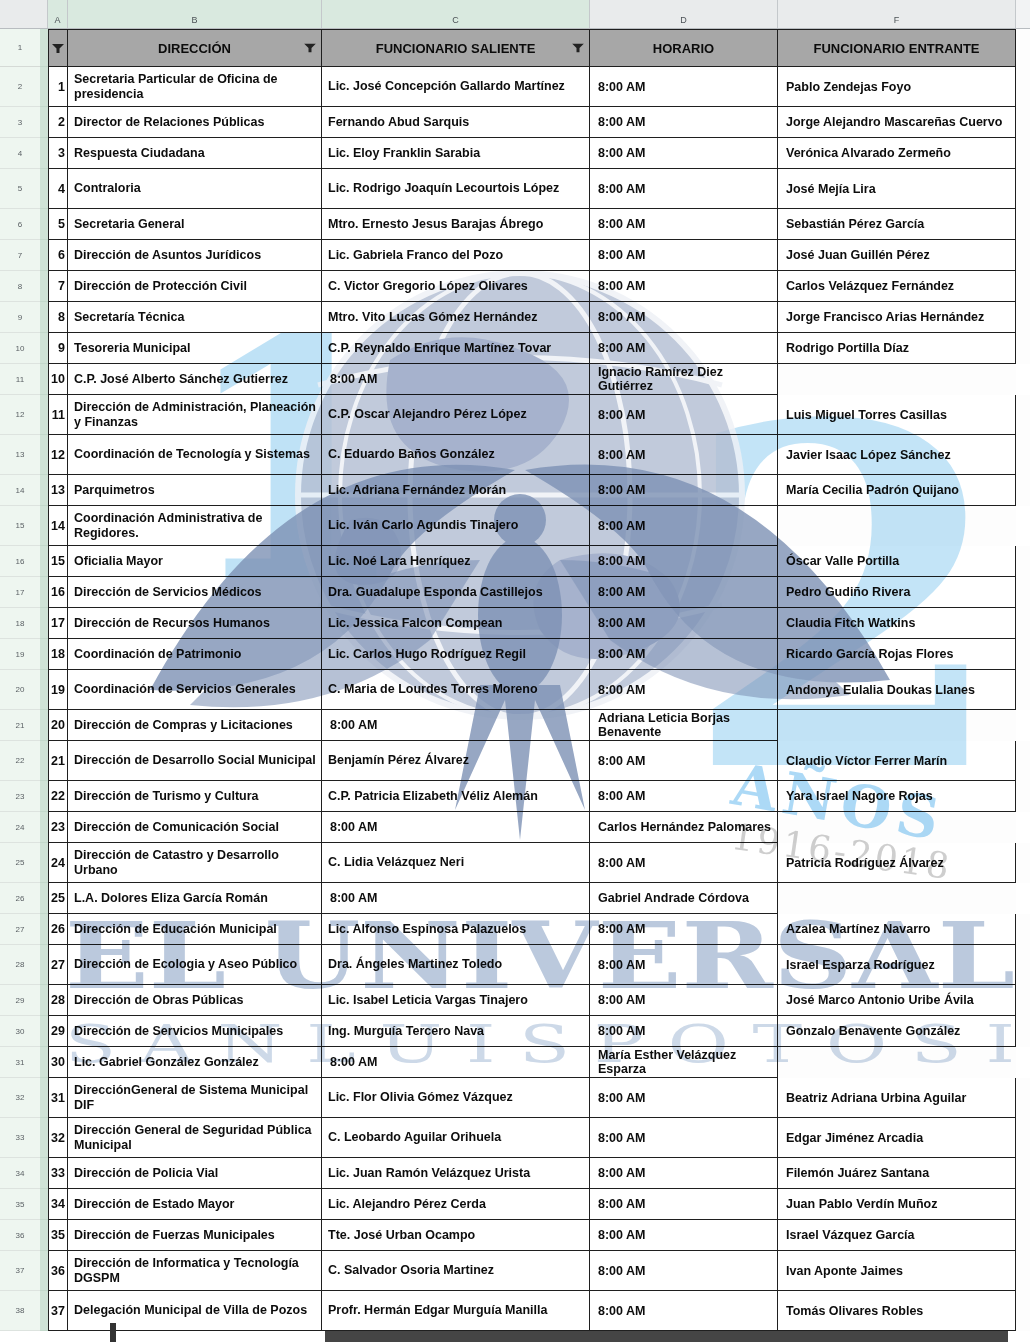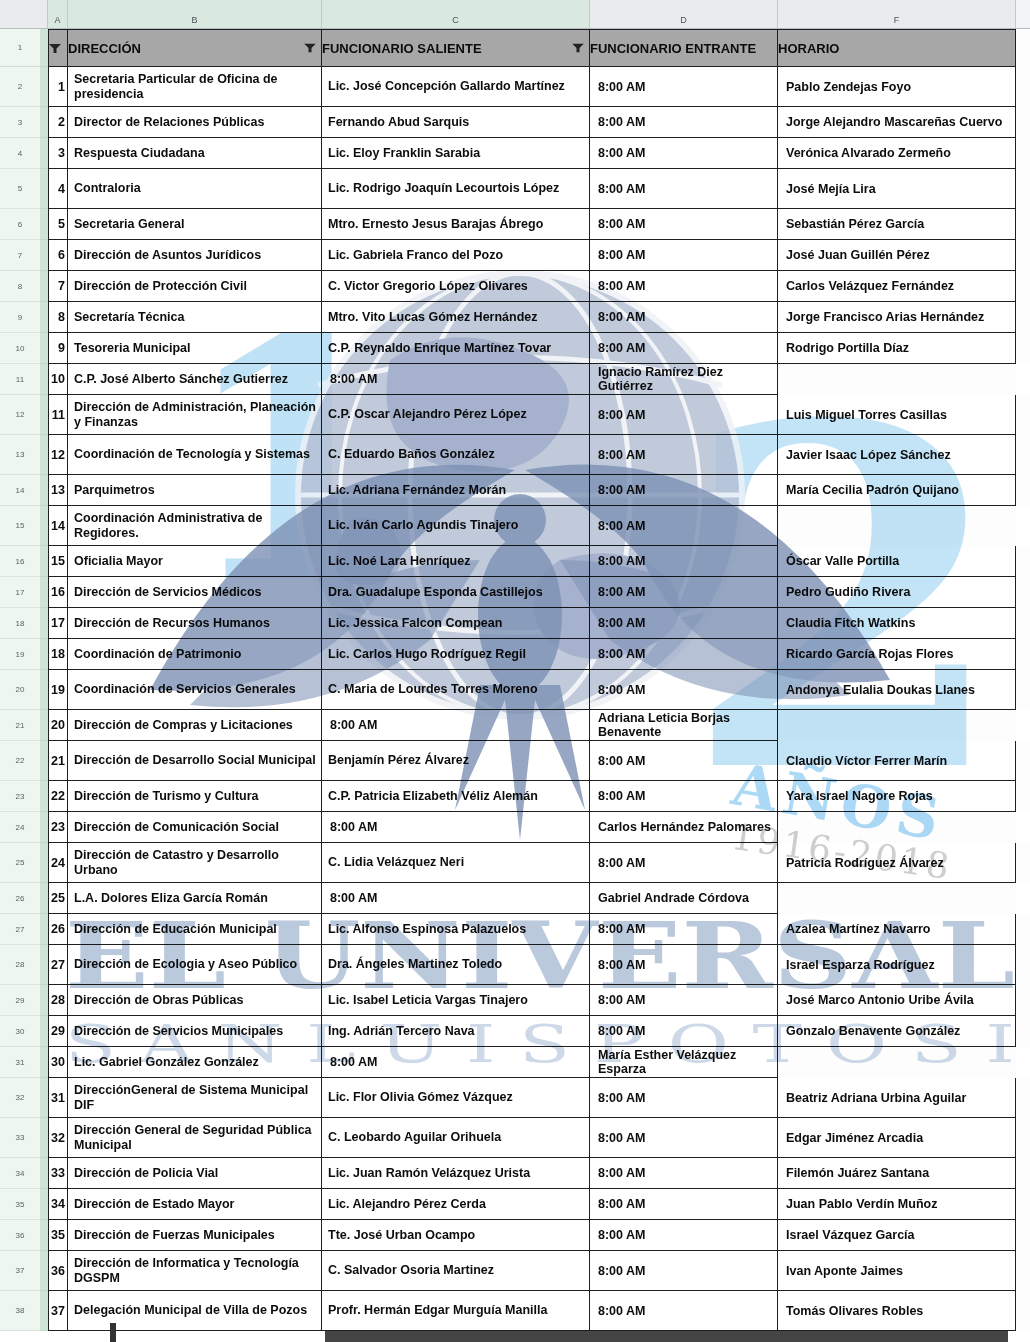--- a/index.html
+++ b/index.html
@@ -15,21 +15,21 @@
     font-size:9px;color:#4d5357;display:flex;align-items:flex-end;justify-content:center;
     padding-bottom:3px;border-right:1px solid #c4c8cb;background:#e9ebec;
   }
   .letter.sel{background:#d9e9df;}
   
   #hdr{height:38px;}
   #hdr .gut{background:#eef6f0;border-bottom:1px solid #d5dad6;display:flex;align-items:center;justify-content:center;font-size:8px;color:#5b6165;}
   #hdr .band{background:#cfe3d6;}
   .hcell{
     background:#a7a7a7;border:1px solid #1f1f1f;border-left:none;
-    display:flex;align-items:center;
+    display:flex;align-items:center;justify-content:center;
     font-weight:bold;font-size:13px;color:#0c0c0c;position:relative;
   }
   .hcell.first{border-left:1.5px solid #1f1f1f;}
   .ficon{display:inline-block;line-height:0;}
   .ficon svg{display:block;}
   .ficon.right{position:absolute;right:5px;top:50%;transform:translateY(-50%);}
   
   .r-s{height:31px;}
   .r-d{height:40px;}
   .gut{
@@ -97,24 +97,24 @@
     </div>
     <div class="hcell">
       <span>FUNCIONARIO SALIENTE</span>
       <span class="ficon right">
         <svg width="12" height="9" viewBox="0 0 12 9">
             <path d="M0 0h12L7.5 4.5v4.5h-3V4.5z" fill="#222"></path>
           </svg>
       </span>
     </div>
     <div class="hcell">
-      <span>FUNCIONARIO ENTRANTE</span>
+      <span>HORARIO</span>
     </div>
     <div class="hcell">
-      <span>HORARIO</span>
+      <span>FUNCIONARIO ENTRANTE</span>
     </div>
     <div class="filler"></div>
   </div>
 
   <div id="rows">
       <div class="grid-row r-d">
         <div class="gut">2</div>
         <div class="band"></div>
         <div class="ca">1</div>
         <div class="cb">Secretaria Particular de Oficina de presidencia</div>
@@ -386,21 +386,21 @@
         <div class="cc">Lic. Isabel Leticia Vargas Tinajero</div>
         <div class="cd">8:00 AM</div>
         <div class="cf">José Marco Antonio Uribe Ávila</div>
         <div class="filler"></div>
       </div>
       <div class="grid-row r-s">
         <div class="gut">30</div>
         <div class="band"></div>
         <div class="ca">29</div>
         <div class="cb">Dirección de Servicios Municipales</div>
-        <div class="cc">Ing. Adrián  Tercero Nava</div>
+        <div class="cc">Ing. Murguía  Tercero Nava</div>
         <div class="cd">8:00 AM</div>
         <div class="cf">Gonzalo Benavente González</div>
         <div class="filler"></div>
       </div>
       <div class="grid-row r-s">
         <div class="gut">31</div>
         <div class="band"></div>
         <div class="ca">30</div>
         <div class="cc">Lic. Gabriel González González</div>
         <div class="cd">8:00 AM</div>

